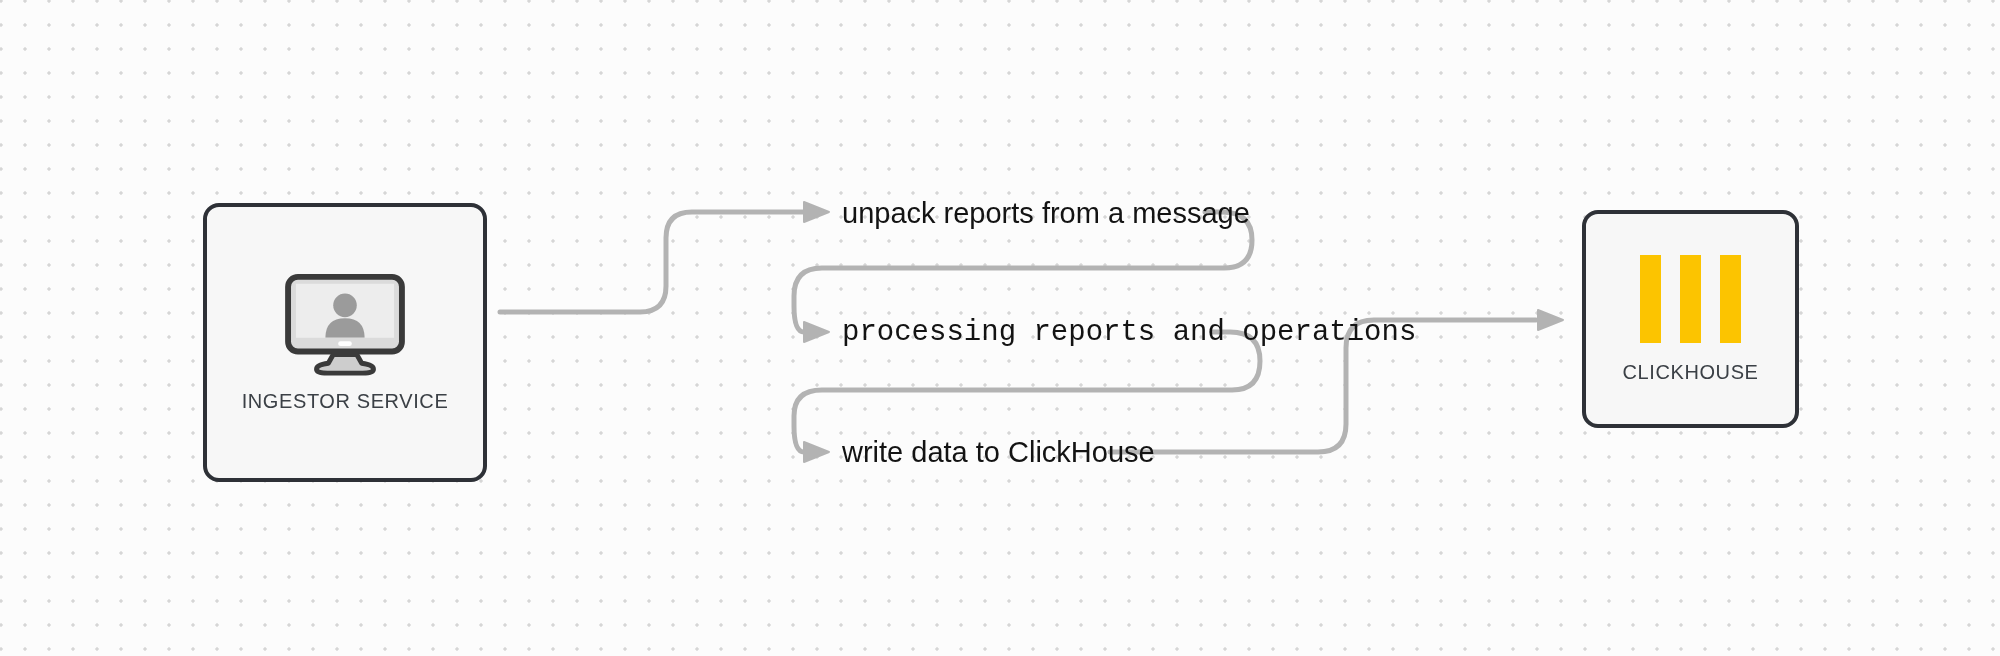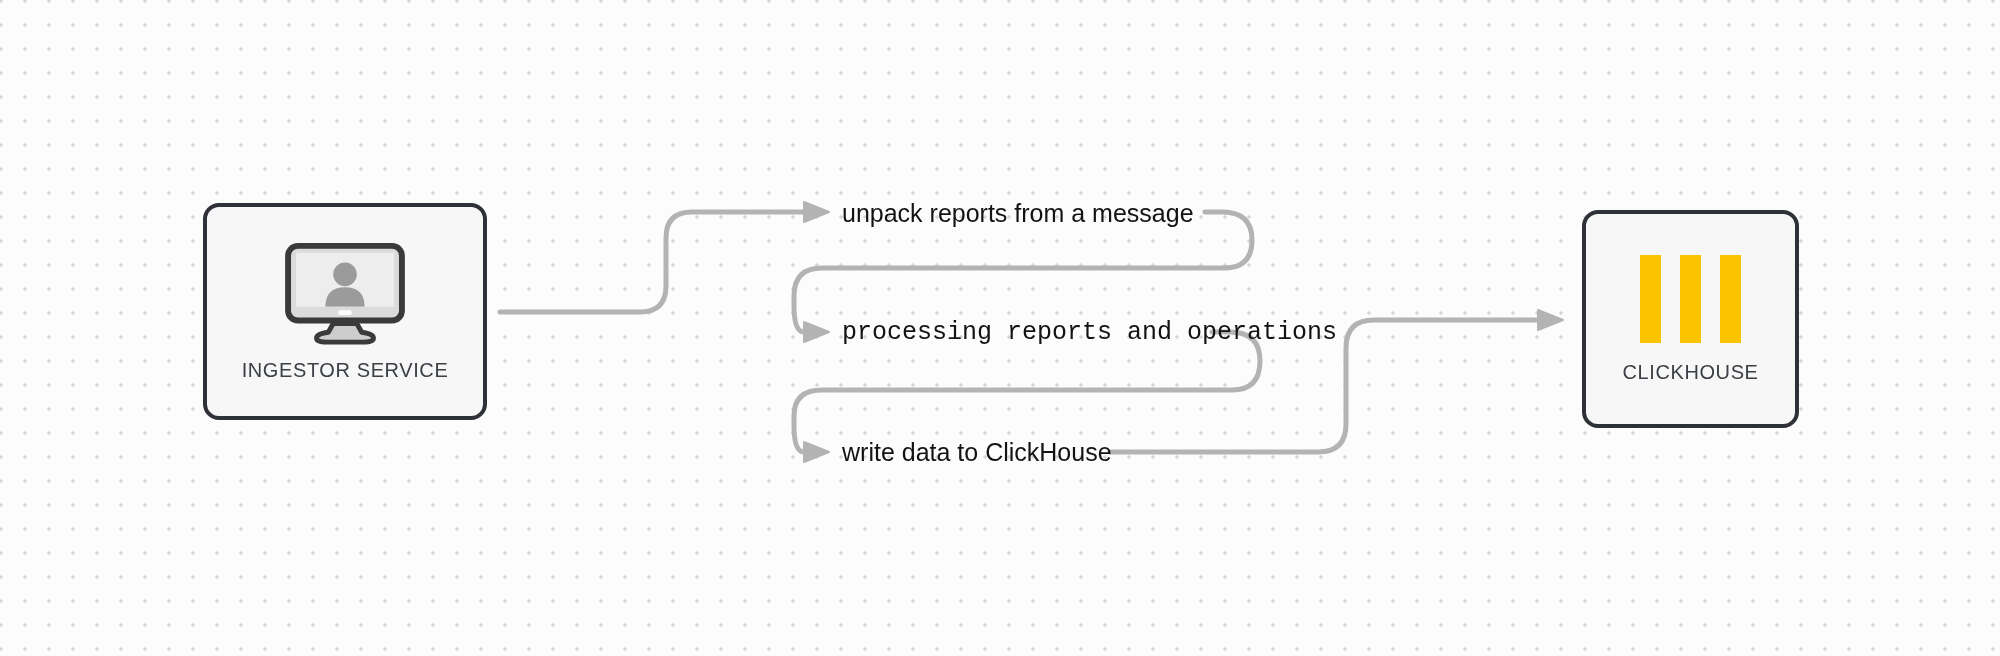--- a/index.html
+++ b/index.html
@@ -22,35 +22,35 @@
   .node {
     position: absolute;
     background: #f7f7f7;
     border: 4.5px solid #2e3137;
     border-radius: 16px;
     display: flex;
     flex-direction: column;
     align-items: center;
     justify-content: center;
   }
-  #node-ingestor  { left: 203px; top: 203px; width: 284px; height: 217px; gap: 12px; }
+  #node-ingestor  { left: 203px; top: 203px; width: 284px; height: 279px; gap: 12px; }
   #node-clickhouse{ left: 1582px; top: 210px; width: 217px; height: 218px; gap: 18px; }
 
   .node-label {
     font-size: 20px;
     letter-spacing: 0.6px;
     color: #3b4046;
     white-space: nowrap;
   }
 
   .step-label {
     position: absolute;
     left: 842px;
     transform: translateY(-50%);
-    font-size: 25px;
+    font-size: 29px;
     color: #131313;
     white-space: nowrap;
   }
   #step-1 { top: 213px; }
   #step-2 { top: 332px; font-family: Liberation Mono, monospace; }
   #step-3 { top: 452px; }
 </style>
 </head>
 <body>
 

